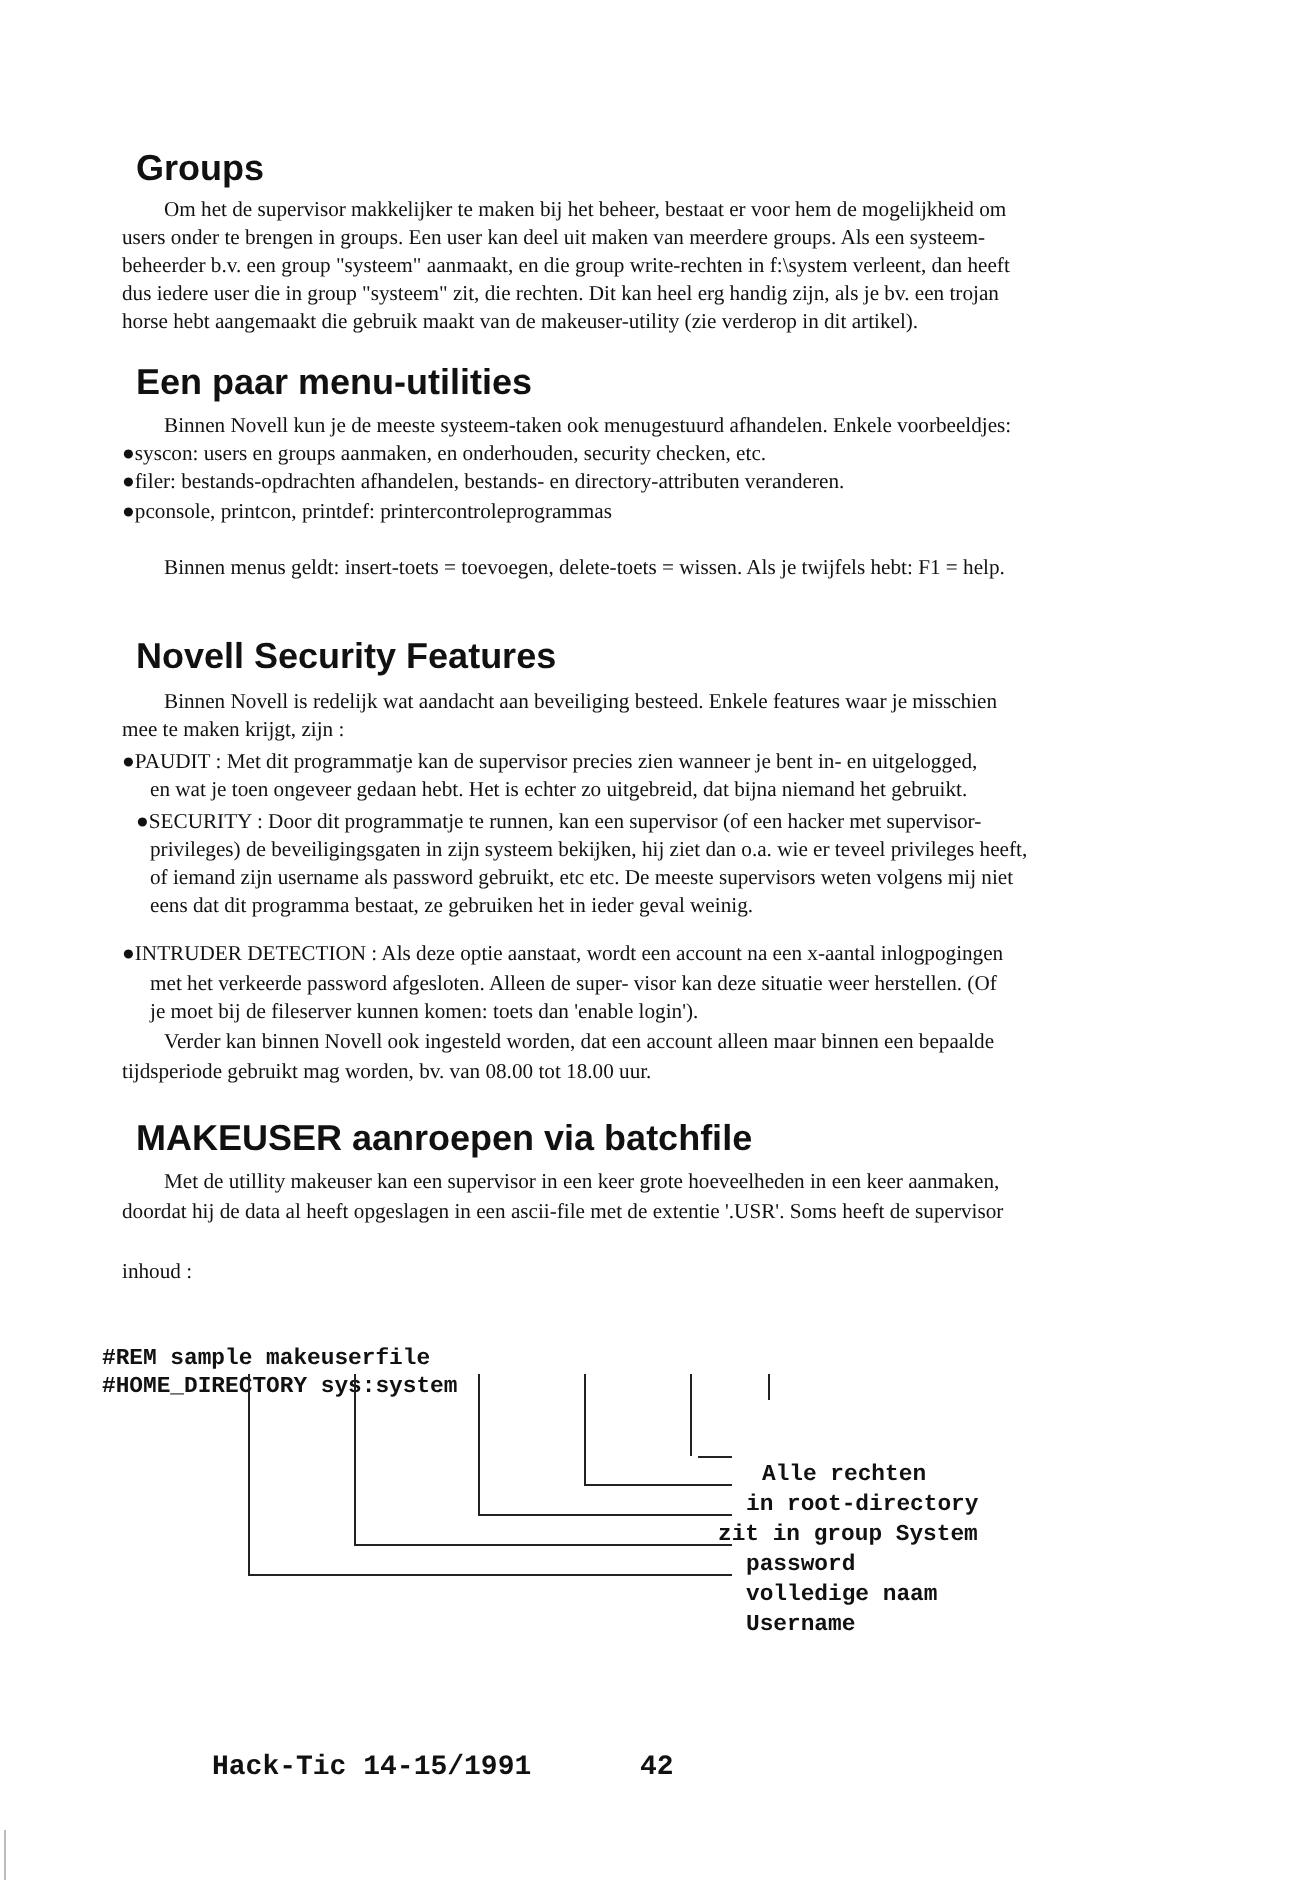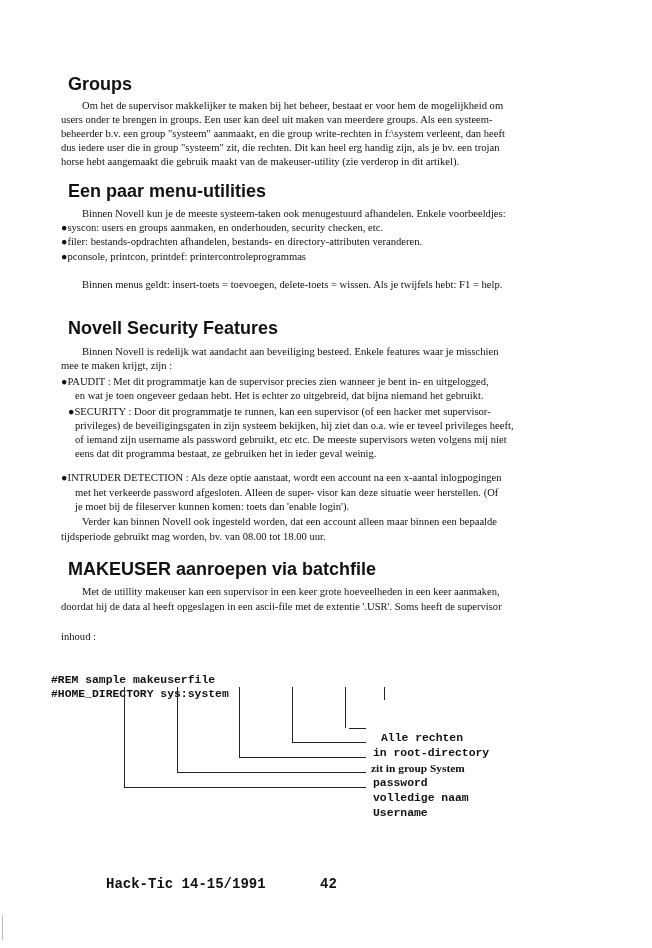--- a/index.html
+++ b/index.html
@@ -67,21 +67,21 @@
   <div class="vl" style="left:292px;top:687px;height:56px;"></div>
   <div class="hl" style="left:292px;top:742px;width:74px;"></div>
 
   <div class="vl" style="left:345px;top:687px;height:41px;"></div>
   <div class="hl" style="left:349px;top:728px;width:17px;"></div>
 
   <div class="vl" style="left:384px;top:687px;height:13px;"></div>
 
   <div class="m" style="left:381px;top:700px;">Alle rechten</div>
   <div class="m" style="left:373px;top:715px;">in root-directory</div>
-  <div class="m" style="left:371px;top:730px;font-family:Liberation Serif, serif;">zit in group System</div>
+  <div class="m" style="left:359px;top:730px;">zit in group System</div>
   <div class="m" style="left:373px;top:745px;">password</div>
   <div class="m" style="left:373px;top:760px;">volledige naam</div>
   <div class="m" style="left:373px;top:775px;">Username</div>
 
   <div class="foot" style="left:74px;top:876px;margin-left:32px;">Hack-Tic 14-15/1991</div>
   <div class="foot" style="left:320px;top:876px;">42</div>
 
   <div class="edge"></div>
 </div>
 

